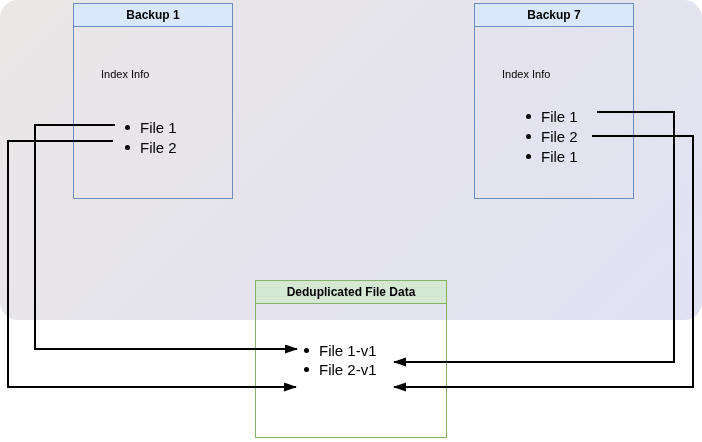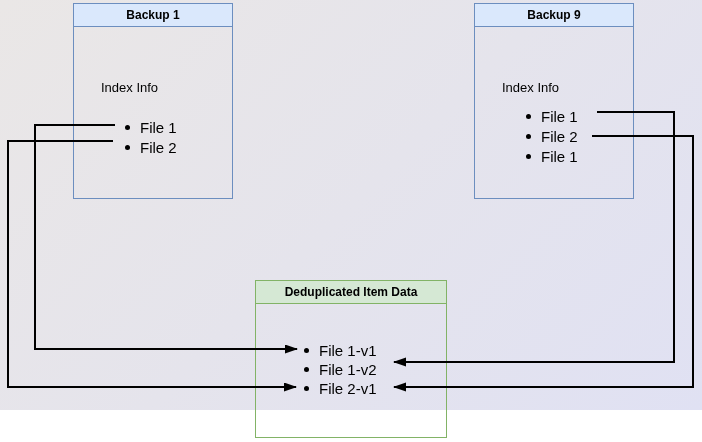--- a/index.html
+++ b/index.html
@@ -9,22 +9,23 @@
   body {
     width: 702px;
     height: 442px;
     overflow: hidden;
     font-family: "Liberation Sans", "DejaVu Sans", sans-serif;
     color: var(--text, #000);
   }
   .canvas {
     position: relative;
     width: 702px;
-    height: 410px;
+    height: 320px;
     background: linear-gradient(135deg, var(--bg-top-left, #eae7e6) 0%, var(--bg-mid, #e5e4ec) 50%, var(--bg-bottom-right, #e0e1f3) 100%);
+    border-radius: 18px;
   }
   .box {
     position: absolute;
     box-sizing: border-box;
     background: transparent;
   }
   .box.blue { border: 1.5px solid var(--blue-border, #6c8ebf); }
   .box.green { border: 1.5px solid var(--green-border, #82b366); }
   .box-header {
     position: absolute;
@@ -41,22 +42,22 @@
     background: var(--blue-fill, #dae8fc);
     border-bottom: 1.5px solid var(--blue-border, #6c8ebf);
   }
   .green .box-header {
     background: var(--green-fill, #d5e8d4);
     border-bottom: 1.5px solid var(--green-border, #82b366);
   }
   .subtitle {
     position: absolute;
     left: 27px;
-    top: 74px;
-    font-size: 13px;
+    top: 60px;
+    font-size: 11px;
     line-height: 20px;
   }
   ul.file-list {
     position: absolute;
     margin: 0;
     padding: 0;
     list-style: none;
   }
   ul.file-list li {
     display: flex;
@@ -103,51 +104,47 @@
       </li>
       <li>
         <span class="dot"></span>
         <span>File 2</span>
       </li>
     </ul>
   </section>
 
   <section class="box blue" style="left:474px; top:3px; width:160px; height:196px;">
     <header class="box-header">
-      <span>Backup 9</span>
+      <span>Backup 7</span>
     </header>
     <div class="subtitle">Index Info</div>
     <ul class="file-list backup-list" style="left:51px; top:102px;">
       <li>
         <span class="dot"></span>
         <span>File 1</span>
       </li>
       <li>
         <span class="dot"></span>
         <span>File 2</span>
       </li>
       <li>
         <span class="dot"></span>
         <span>File 1</span>
       </li>
     </ul>
   </section>
 
   <section class="box green" style="left:255px; top:280px; width:192px; height:158px;">
     <header class="box-header">
-      <span>Deduplicated Item Data</span>
+      <span>Deduplicated File Data</span>
     </header>
     <ul class="file-list dedup-list" style="left:48px; top:60px;">
       <li>
         <span class="dot"></span>
         <span>File 1-v1</span>
-      </li>
-      <li>
-        <span class="dot"></span>
-        <span>File 1-v2</span>
       </li>
       <li>
         <span class="dot"></span>
         <span>File 2-v1</span>
       </li>
     </ul>
   </section>
 
   <svg class="wires" viewBox="0 0 702 442">
     <defs>

